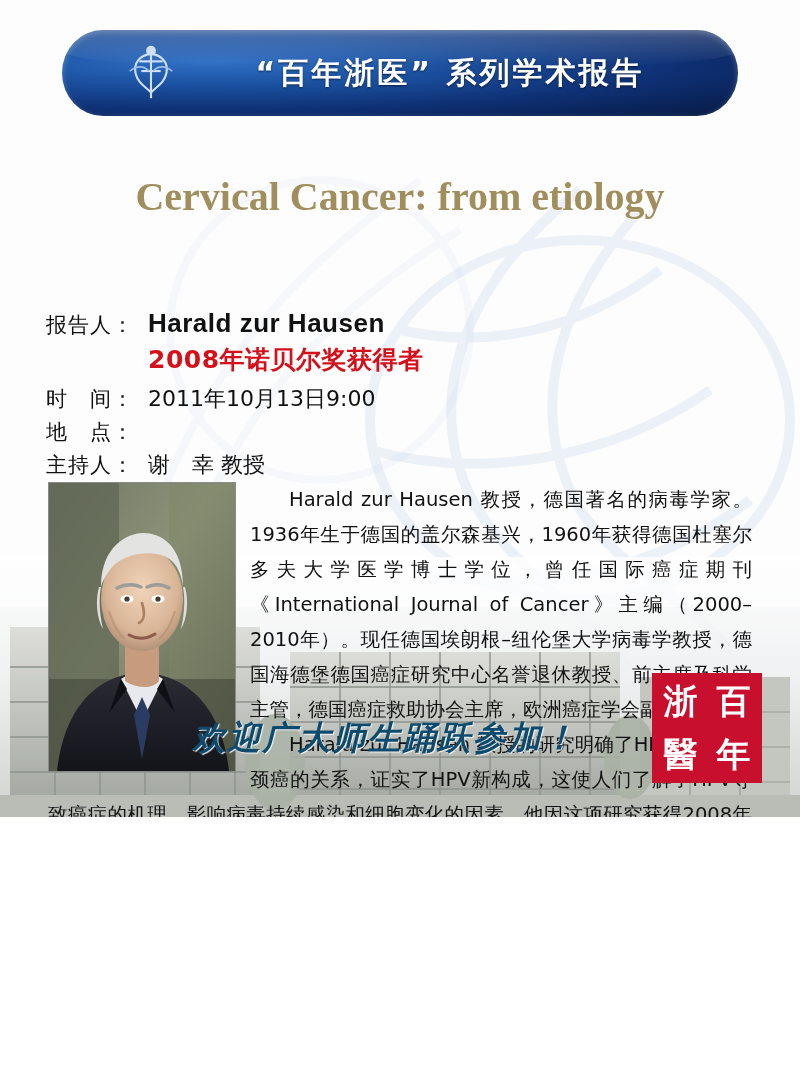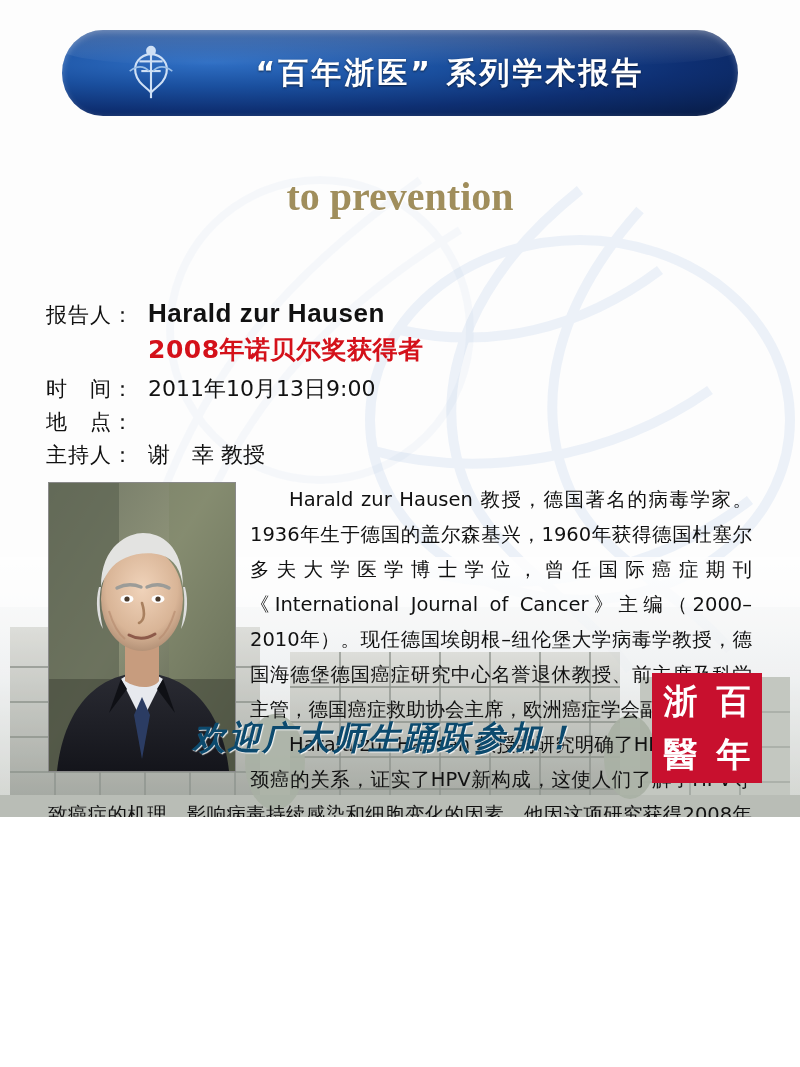--- a/index.html
+++ b/index.html
@@ -108,21 +108,21 @@
     font-weight: bold;
     color: #a08e5c;
     text-shadow: 1px 1px 0 rgba(255,255,255,0.8);
     z-index: 4;
   }
 
   
   .info {
     position: absolute;
     left: 46px;
-    top: 298px;
+    top: 308px;
     width: 700px;
     z-index: 4;
     font-family: "DejaVu Sans", sans-serif;
   }
   .info-row {
     display: flex;
     align-items: baseline;
     margin-bottom: 4px;
     font-size: 21px;
     color: #111111;
@@ -321,21 +321,21 @@
       </g>
       <g stroke="#9cc0e8" stroke-width="1.6" fill="none">
         <path d="M10 30 C18 24 24 24 30 30"></path>
         <path d="M54 30 C46 24 40 24 34 30"></path>
       </g>
     </svg>
     <div class="banner-text">“百年浙医” 系列学术报告</div>
   </div>
 
   <div class="title-en">
-    <div>to prevention</div>
+    <div>Cervical Cancer:  from etiology</div>
   </div>
 
   <div class="info">
     <div class="info-row">
       <div class="info-label">报告人：</div>
       <div class="info-value-speaker">Harald zur Hausen</div>
     </div>
     <div class="info-prize">2008年诺贝尔奖获得者</div>
     <div class="info-row">
       <div class="info-label">时　间：</div>

